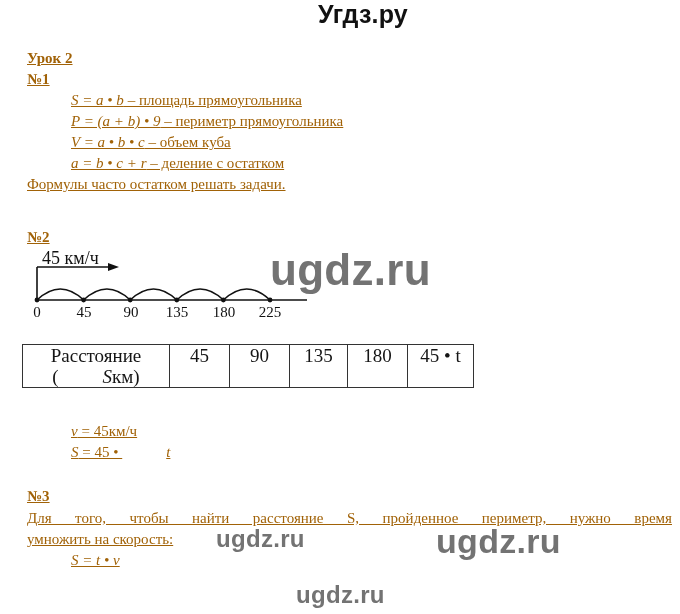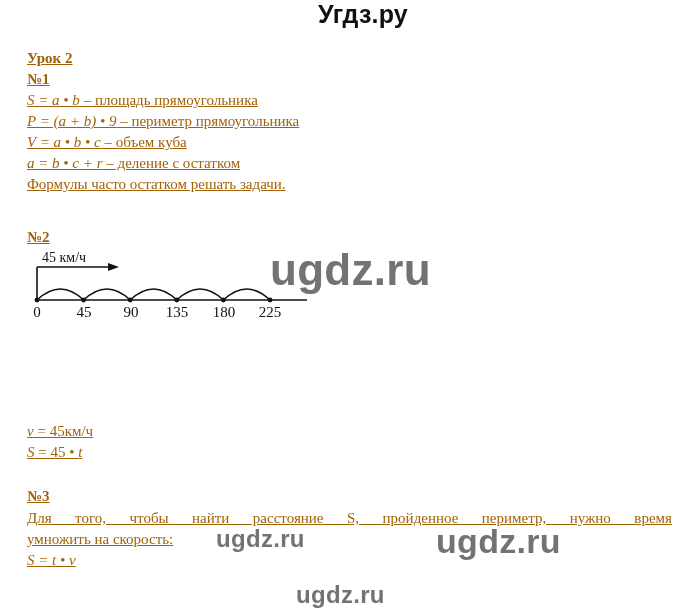--- a/index.html
+++ b/index.html
@@ -28,21 +28,21 @@
       padding-left: 23px;
     }
     .line {
       left: 27px;
       font-size: 15px;
       line-height: 21px;
       color: #a16207;
       text-decoration: underline;
     }
     .bold { font-weight: bold; }
-    .it { font-style: italic; }
+    .it { font-style: italic; margin-left: 44px; }
     .just {
       width: 645px;
       text-align: justify;
       text-align-last: justify;
     }
     .watermark {
       font-family: "Liberation Sans", "DejaVu Sans", sans-serif;
       font-weight: bold;
       color: #737373;
       letter-spacing: 0.3px;
@@ -64,21 +64,21 @@
       position: absolute;
       font-size: 15px;
       line-height: 16px;
       transform: translateX(-50%);
       color: #111;
     }
     .speed-label {
       position: absolute;
       left: 22px;
       top: 0px;
-      font-size: 14px;
+      font-size: 18px;
       line-height: 16px;
       color: #111;
     }
 
     
     table.data-table {
       position: absolute;
       left: 22px;
       top: 344px;
       border-collapse: collapse;
@@ -156,20 +156,31 @@
   <span class="nl-label" style="left:111px; top:54px;">90</span>
   <span class="nl-label" style="left:157px; top:54px;">135</span>
   <span class="nl-label" style="left:204px; top:54px;">180</span>
   <span class="nl-label" style="left:250px; top:54px;">225</span>
 </div>
 
 <div class="abs watermark wm-large" style="left:270px; top:246px;">ugdz.ru</div>
 
 <table class="data-table">
   <tbody>
+  <tr class="r2">
+    <td class="c0">
+      <div>Расстояние</div>
+      <div><span>(</span><span class="it">S</span><span>км)</span></div>
+    </td>
+    <td class="c1">45</td>
+    <td class="c2">90</td>
+    <td class="c3">135</td>
+    <td class="c4">180</td>
+    <td class="c5">45 • t</td>
+  </tr>
 </tbody>
   </table>
 
 <div class="abs line" style="top:421px;">
   <span class="it">v</span><span> = 45км/ч</span>
 </div>
 <div class="abs line" style="top:442px;">
   <span class="it">S</span><span> = 45 • </span><span class="it">t</span>
 </div>
 

